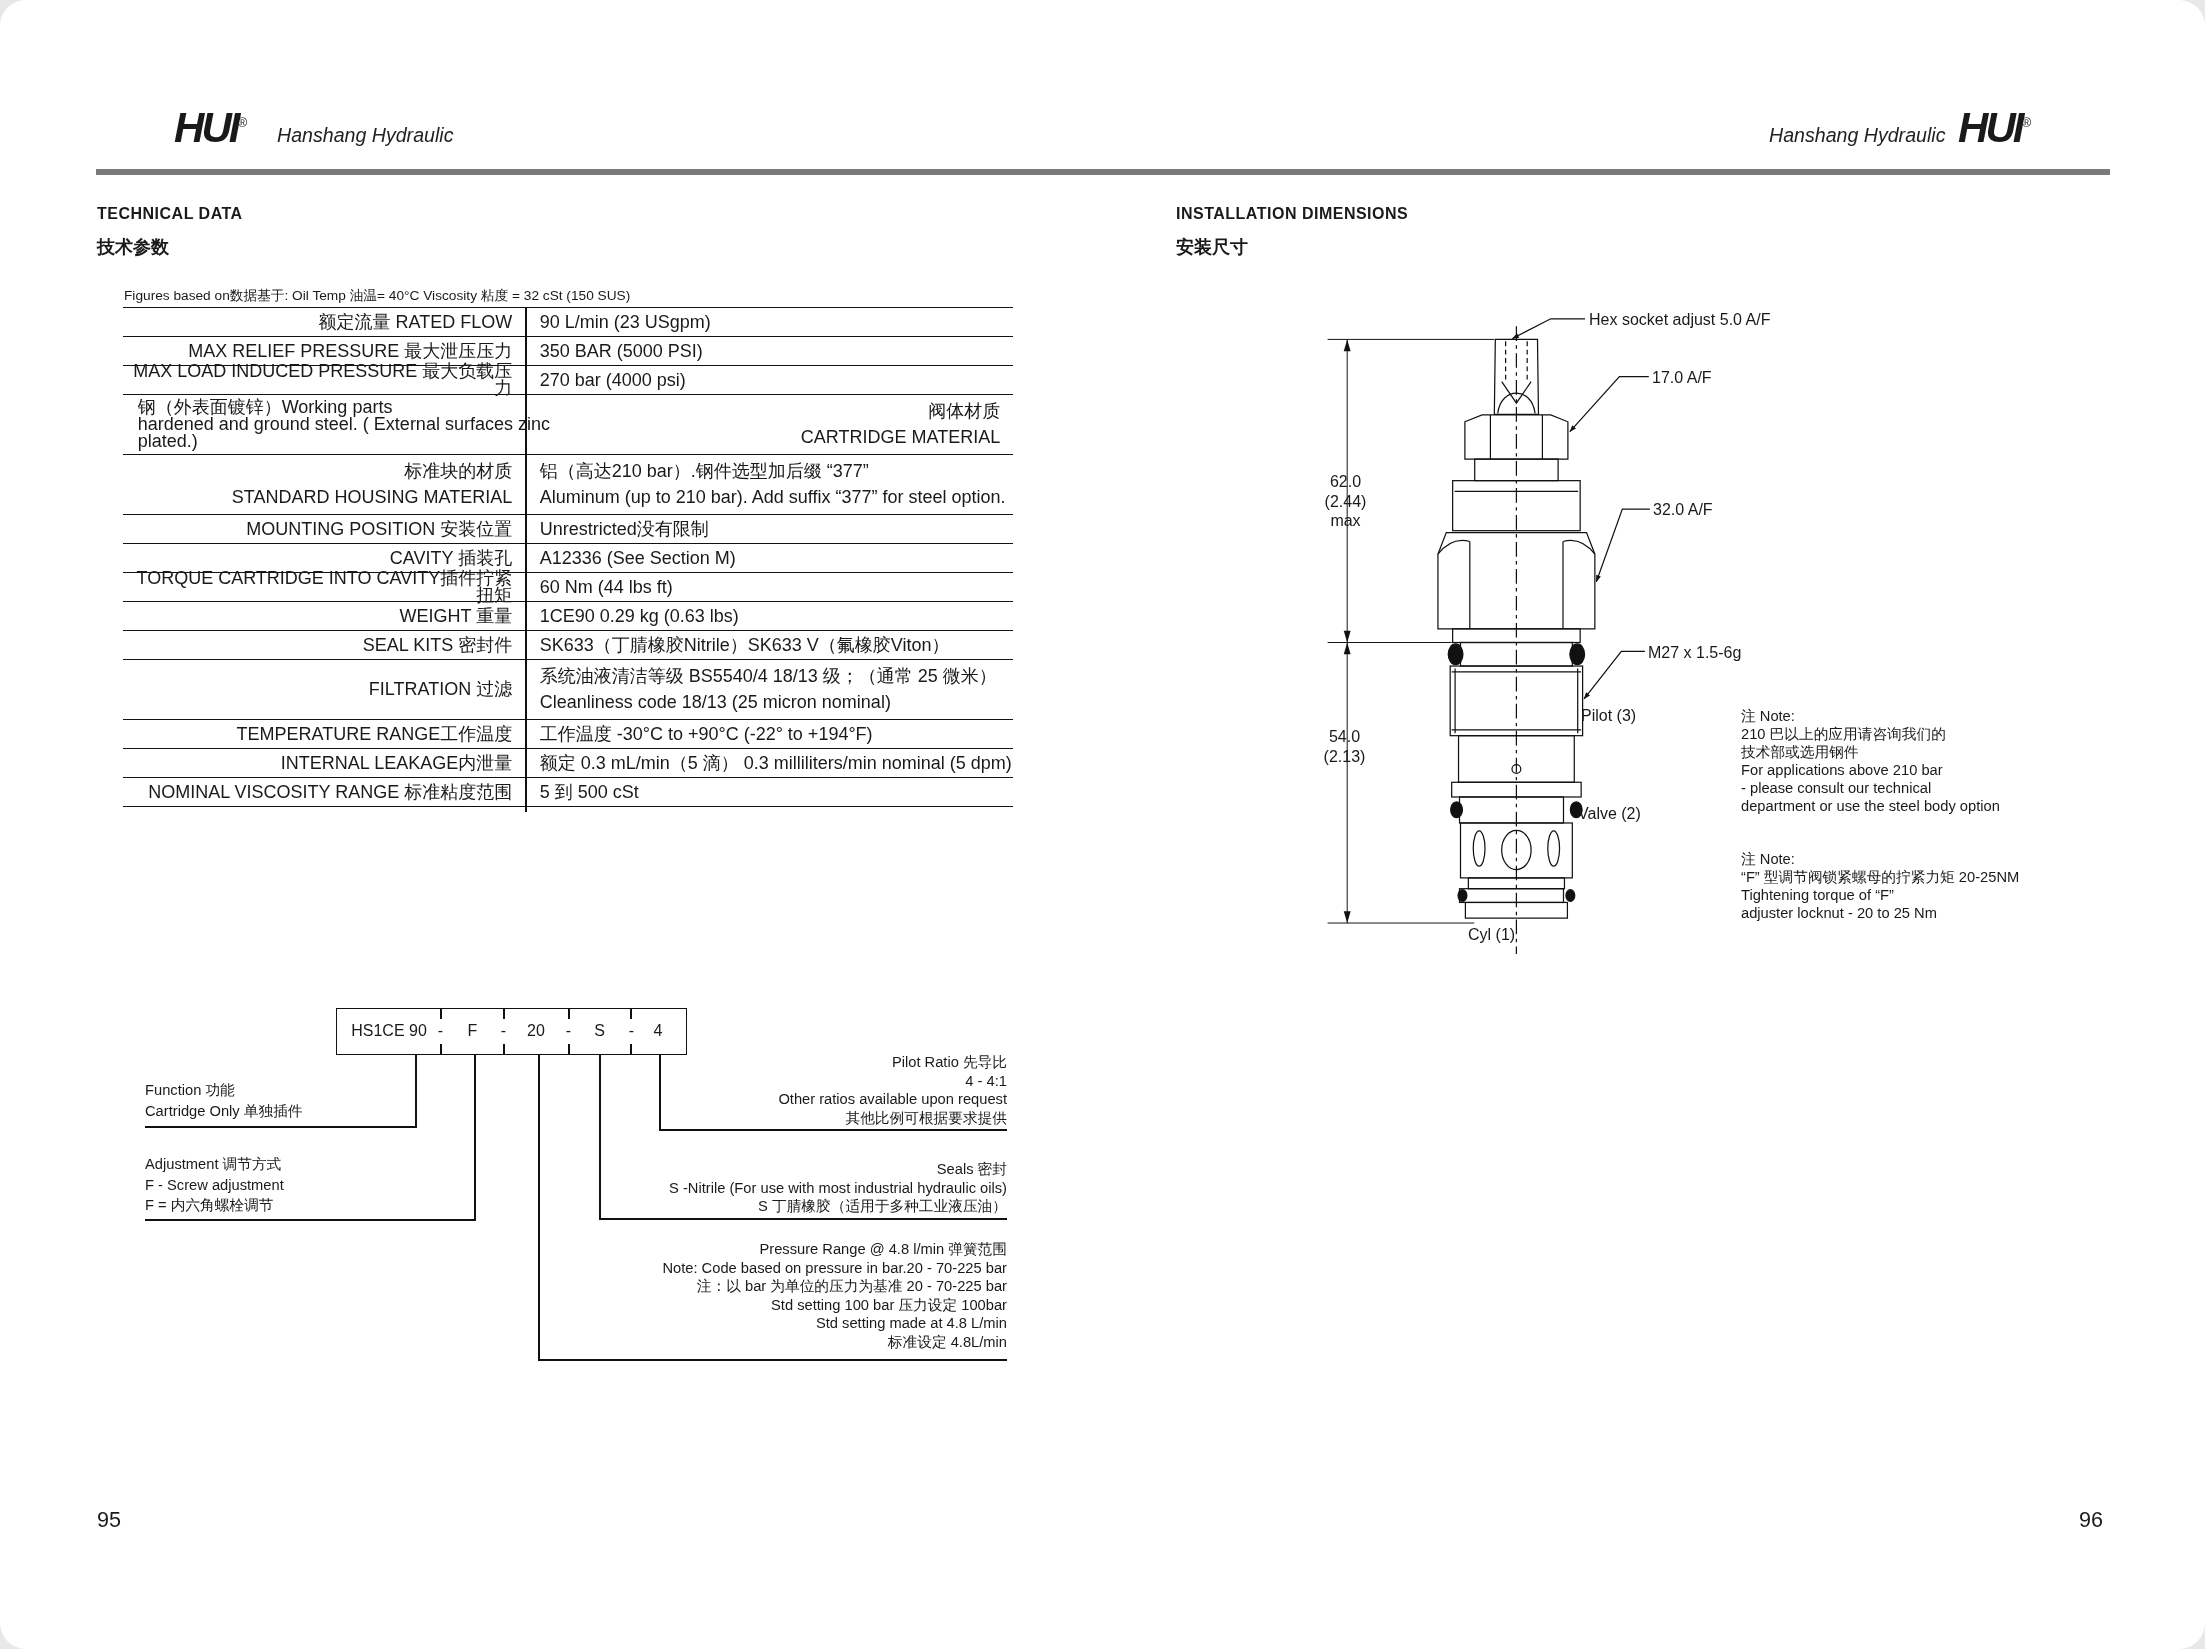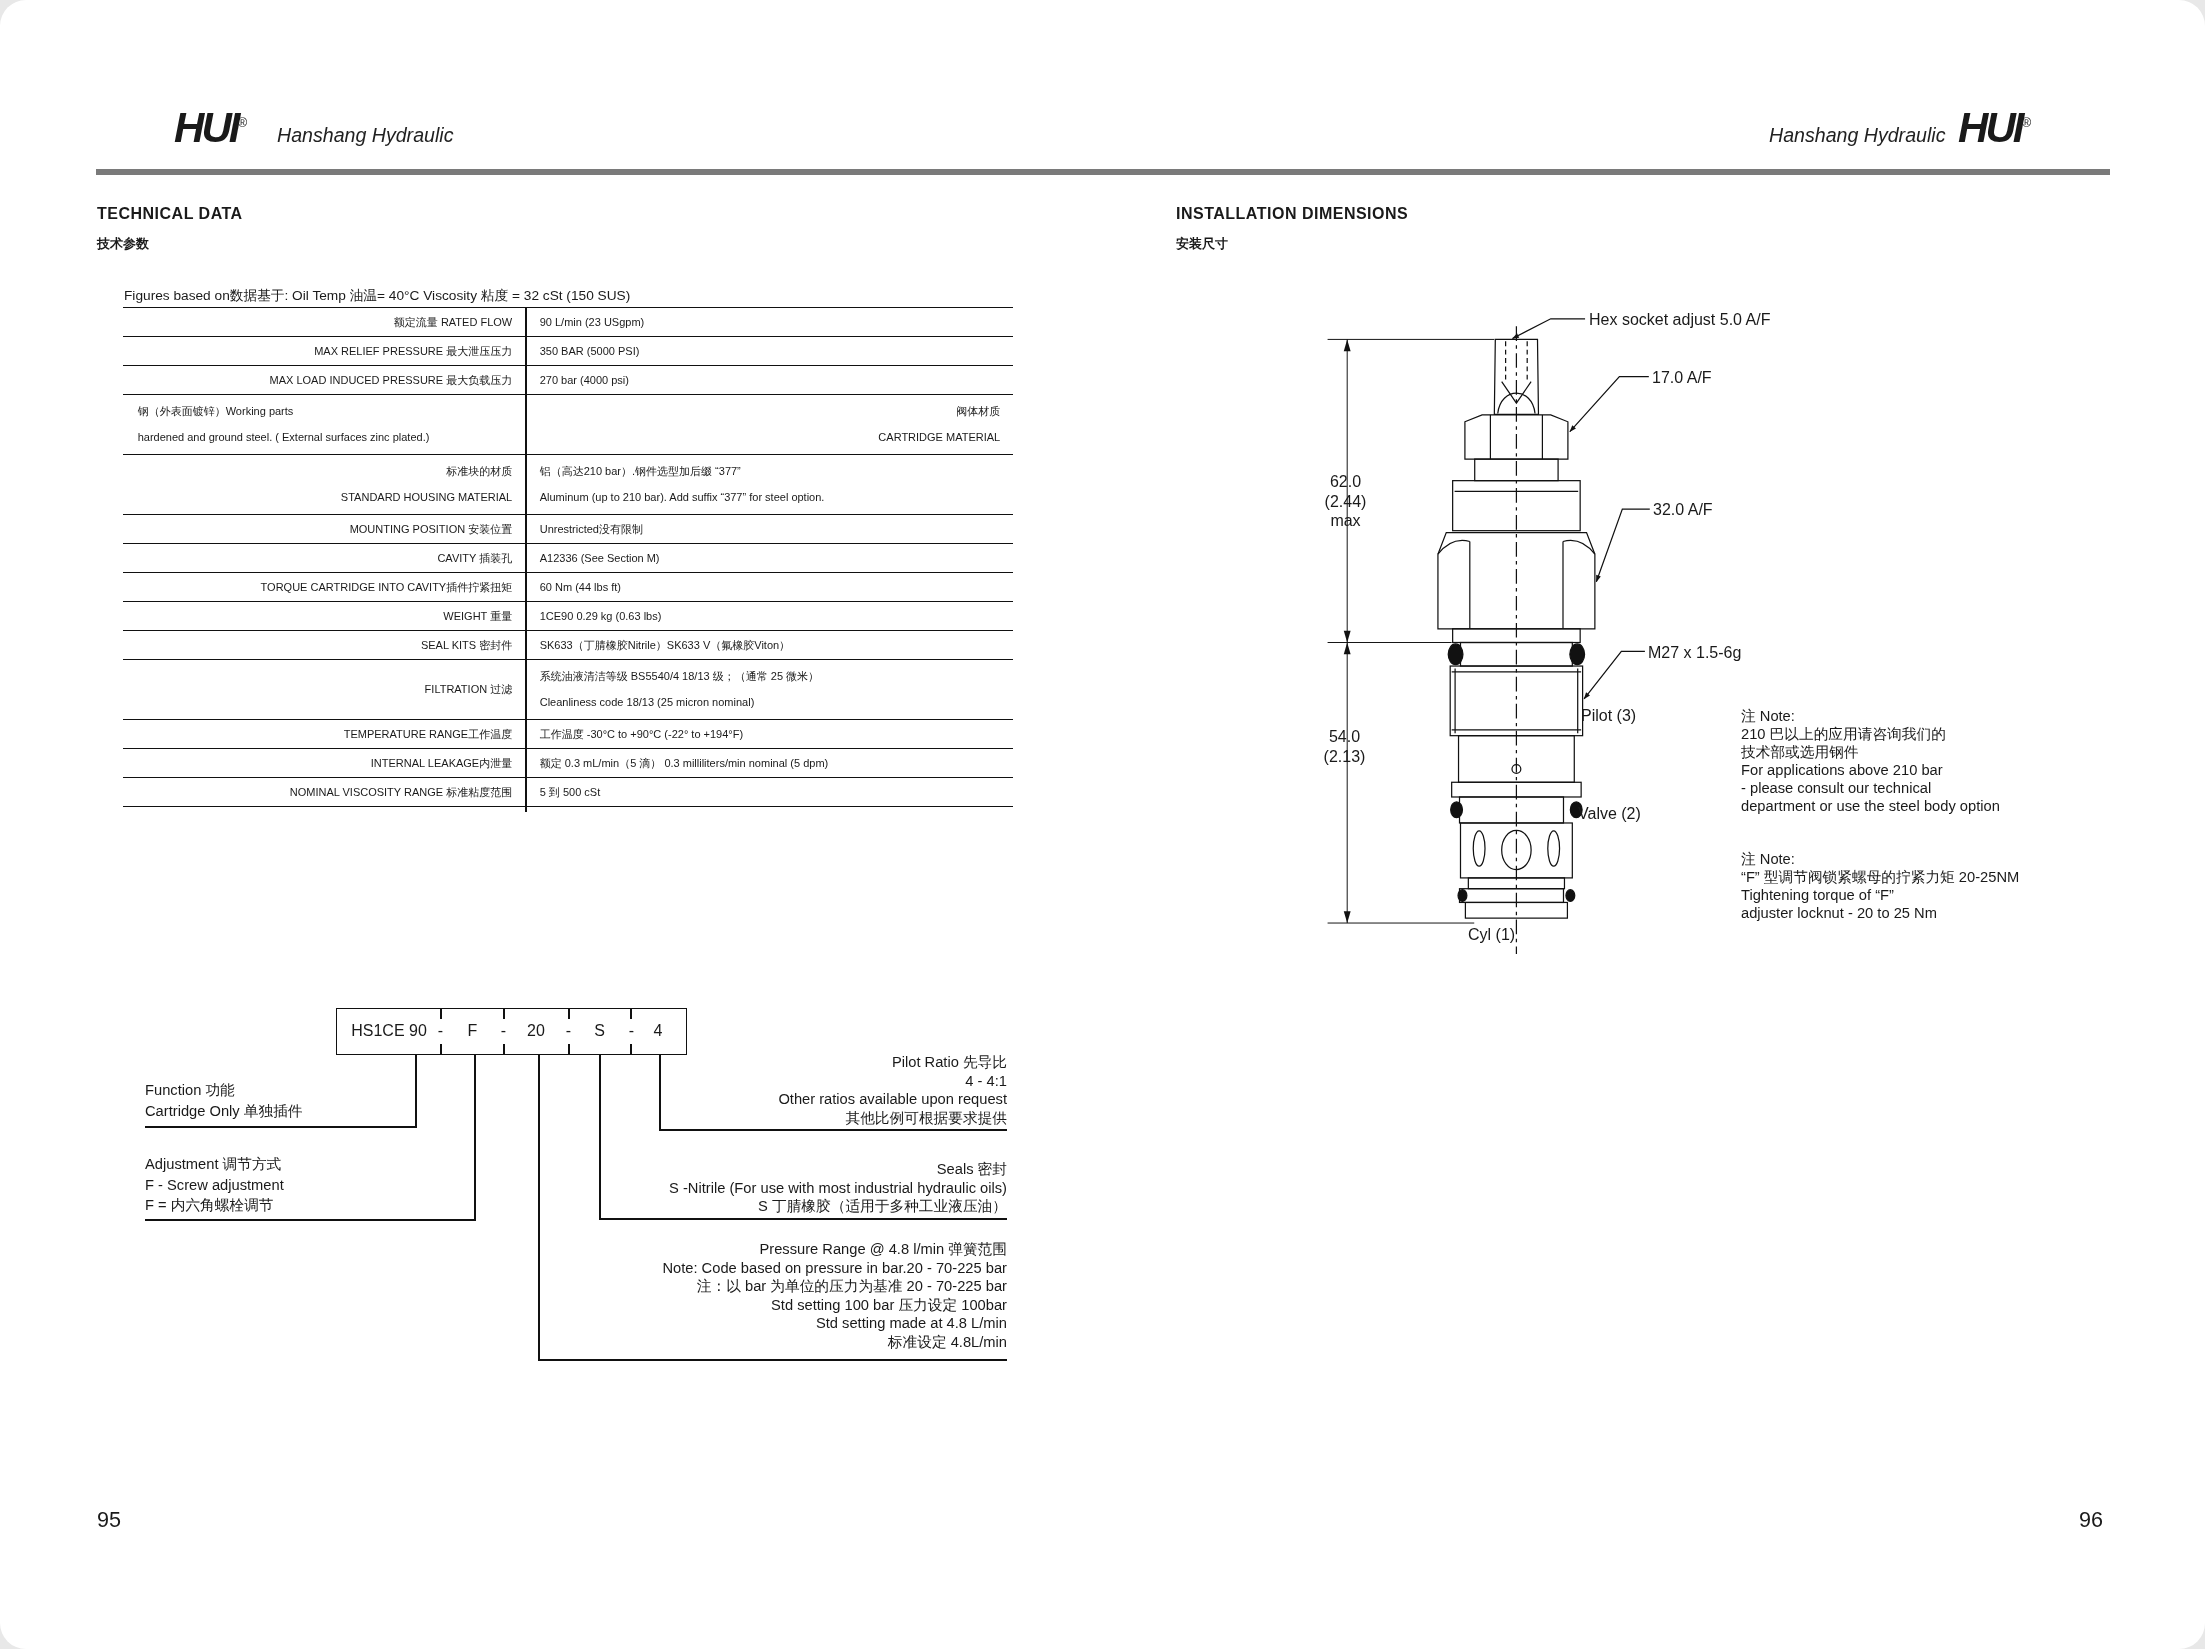--- a/index.html
+++ b/index.html
@@ -2,30 +2,30 @@
 <html style="font-size:7.8px"><head>
 <meta charset="utf-8">
 <style>
   html,body{margin:0;padding:0;background:#e8e8e8;}
   #page{position:relative;width:2205px;height:1649px;background:#ffffff;
         font-family:"Liberation Sans", sans-serif;color:#1a1a1a;overflow:hidden;border-radius:26px;}
   .abs{position:absolute;}
   .hline{position:absolute;background:#111;height:1.5px;}
   .vline{position:absolute;background:#111;width:1.5px;}
   .title{font-size:16px;font-weight:bold;letter-spacing:0.5px;}
-  .subtitle{font-size:13px;font-weight:bold;font-family:Liberation Mono, monospace;}
+  .subtitle{font-size:18px;font-weight:bold;font-family:Liberation Mono, monospace;}
   .hdr-text{font-size:19.6px;font-style:italic;color:#222;}
   .logo{font-size:42px;font-weight:900;font-style:italic;letter-spacing:-2.9px;line-height:1;}
   .logo .reg{font-size:12.8px;font-weight:400;font-style:normal;vertical-align:super;letter-spacing:0;}
   .figures-note{font-size:13.7px;}
   .tbl{position:absolute;left:123px;top:307px;width:890px;border-top:1.5px solid #111;border-bottom:0;}
   .trow{display:flex;border-bottom:1.5px solid #111;box-sizing:border-box;}
   .trow.h1{height:29px;}
   .trow.h2{height:60px;}
-  .tcell{display:flex;flex-direction:column;justify-content:center;font-size:11px;line-height:16.7px;box-sizing:border-box;}
+  .tcell{display:flex;flex-direction:column;justify-content:center;font-size:18px;line-height:16.7px;box-sizing:border-box;}
   .tlabel{width:402px;text-align:right;padding-right:12.8px;}
   .tvalue{flex:1;text-align:left;padding-left:14.7px;}
   .trow.h2 .tcell{justify-content:space-around;padding-top:3.9px;padding-bottom:3.9px;}
   .codebox{position:absolute;left:336px;top:1008px;width:351px;height:47px;border:1.5px solid #111;box-sizing:border-box;}
   .codebox .seg{position:absolute;top:0;height:44px;line-height:44px;text-align:center;font-size:16px;}
   .codebox .tick{position:absolute;width:1.5px;height:9.8px;background:#111;}
   .olabel{font-size:14.7px;line-height:20.6px;}
   .olabel-r{font-size:14.7px;line-height:18.6px;text-align:right;}
   .note-block{font-size:14.7px;line-height:18px;}
   .dim-label{font-size:16px;line-height:19.6px;text-align:center;}

